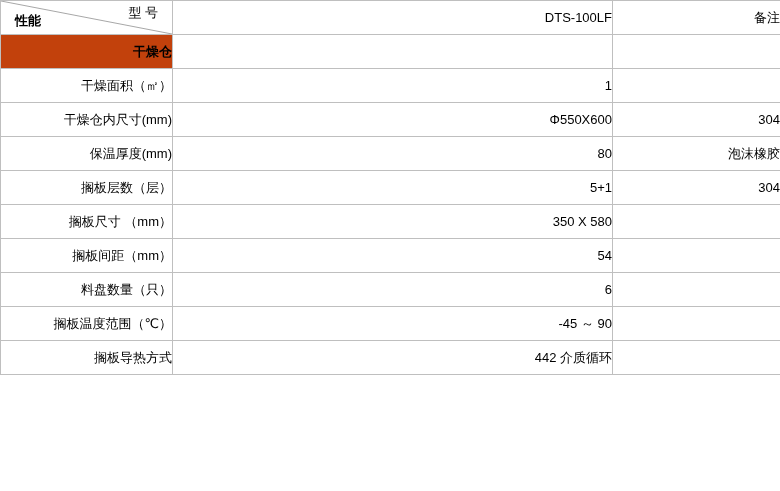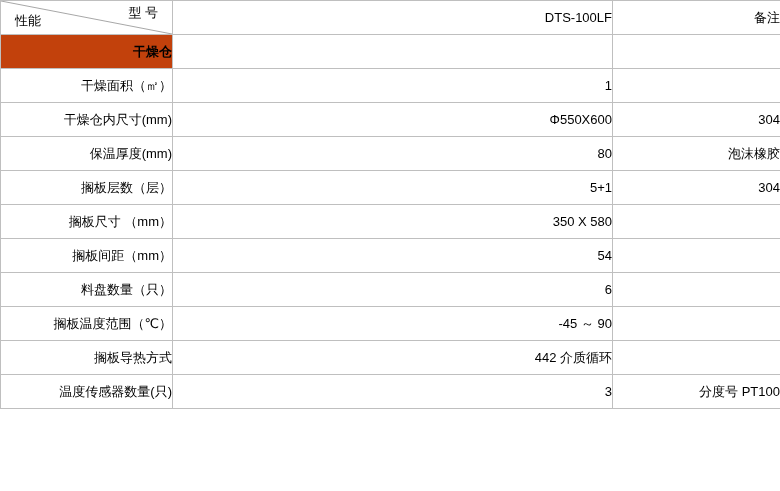--- a/index.html
+++ b/index.html
@@ -49,20 +49,21 @@
     position: absolute;
     right: 14px;
     top: 4px;
     font-size: 13px;
   }
   .corner .bottom-label {
     position: absolute;
     left: 14px;
     bottom: 5px;
     font-size: 13px;
+    font-weight: bold;
   }
   td.header-value {
     height: 60px;
     font-size: 14px;
   }
   td.header-note {
     height: 60px;
     font-size: 13px;
   }
   tr.section td.section-label {
@@ -148,19 +149,14 @@
     <tr>
       <td class="label-cell">搁板温度范围（℃）</td>
       <td class="value-cell">-45 ～ 90</td>
       <td class="note-cell"></td>
     </tr>
     <tr>
       <td class="label-cell">搁板导热方式</td>
       <td class="value-cell">442 介质循环</td>
       <td class="note-cell"></td>
     </tr>
-    <tr>
-      <td class="label-cell">温度传感器数量(只)</td>
-      <td class="value-cell">3</td>
-      <td class="note-cell">分度号 PT100</td>
-    </tr>
   </tbody>
 </table>
 
 </body></html>

